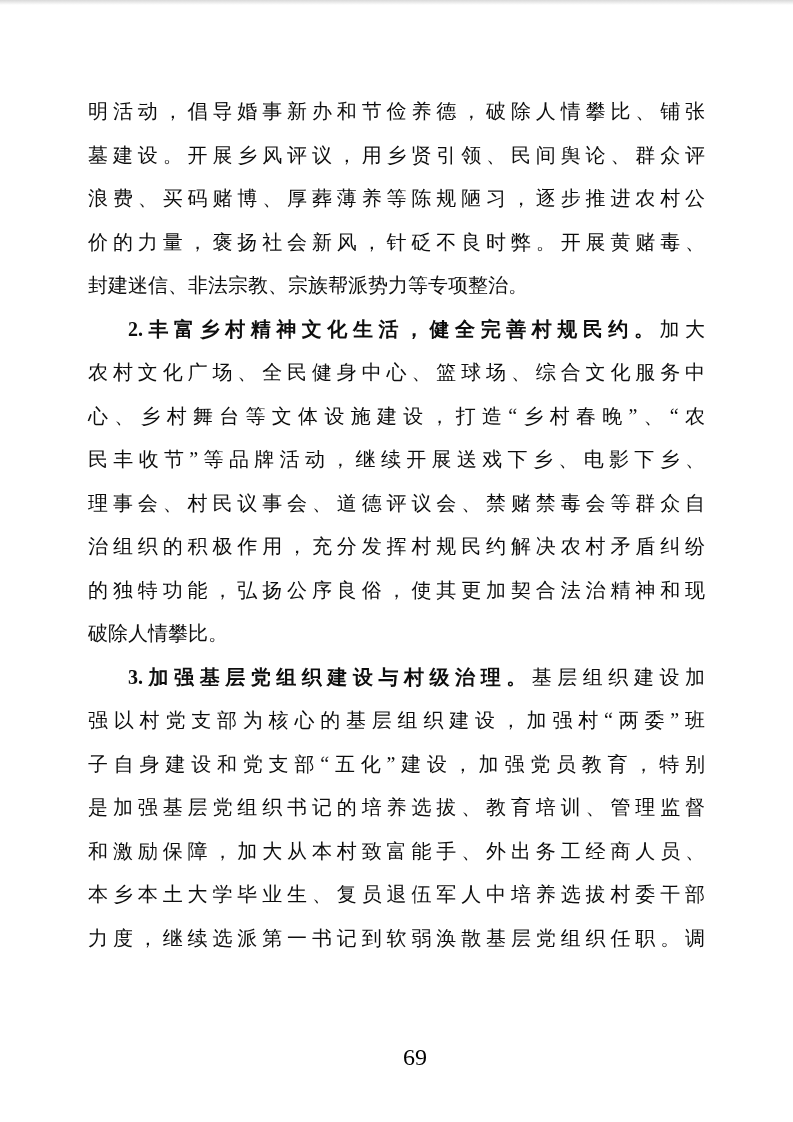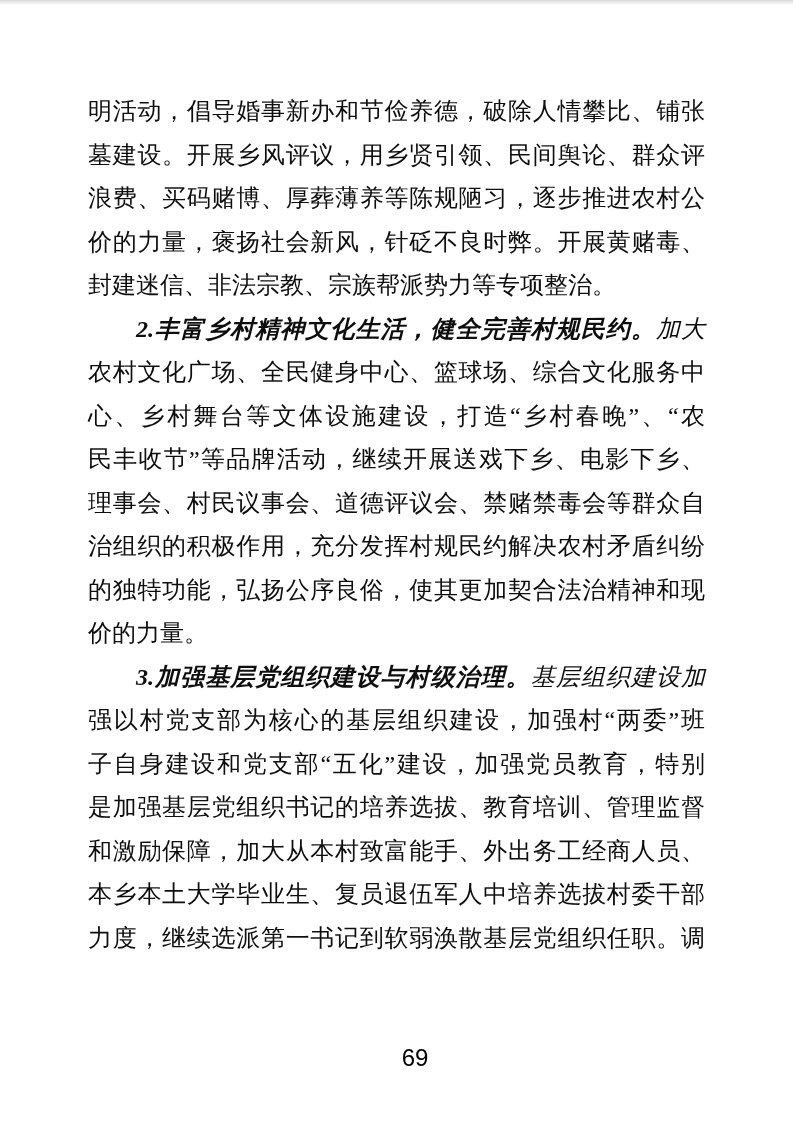--- a/index.html
+++ b/index.html
@@ -11,39 +11,39 @@
   }
   .top-shade {
     position: absolute; top: 0; left: 0; right: 0; height: 5px;
     background: linear-gradient(to bottom, #d9d9d9, #ffffff);
   }
   .textblock {
     position: absolute;
     left: 88px; top: 90px; width: 617px;
     color: #0e0e0e;
     font-family: "Liberation Serif", "DejaVu Serif", serif;
-    font-size: 24px;
+    font-size: 20px;
   }
   .ln {
     height: 43.5px;
     line-height: 43.5px;
     text-align: justify;
     text-align-last: justify;
     letter-spacing: 0;
   }
   .ln.end {
     text-align: left;
     text-align-last: auto;
   }
-  .ln.ind { text-indent: 2em; font-style: italic; }
+  .ln.ind { text-indent: 2em; }
   .ln b { font-weight: 700; }
   .page-num {
     position: absolute; left: 0; right: 0; top: 1044px;
     text-align: center;
-    font-family: Liberation Sans, sans-serif;
+    font-family: Liberation Serif, serif;
     font-size: 24px;
     color: #000000;
     padding-left: 37px;
   }
 </style>
 </head>
 <body>
 
 <div class="top-shade"></div>
 
@@ -54,21 +54,21 @@
   <div class="ln">价的力量，褒扬社会新风，针砭不良时弊。开展黄赌毒、</div>
   <div class="ln end">封建迷信、非法宗教、宗族帮派势力等专项整治。</div>
 
   <div class="ln ind"><b>2.丰富乡村精神文化生活，健全完善村规民约。</b><span>加大</span></div>
   <div class="ln">农村文化广场、全民健身中心、篮球场、综合文化服务中</div>
   <div class="ln">心、乡村舞台等文体设施建设，打造“乡村春晚”、“农</div>
   <div class="ln">民丰收节”等品牌活动，继续开展送戏下乡、电影下乡、</div>
   <div class="ln">理事会、村民议事会、道德评议会、禁赌禁毒会等群众自</div>
   <div class="ln">治组织的积极作用，充分发挥村规民约解决农村矛盾纠纷</div>
   <div class="ln">的独特功能，弘扬公序良俗，使其更加契合法治精神和现</div>
-  <div class="ln end">价的力量。</div>
+  <div class="ln end">破除人情攀比。</div>
 
   <div class="ln ind"><b>3.加强基层党组织建设与村级治理。</b><span>基层组织建设加</span></div>
   <div class="ln">强以村党支部为核心的基层组织建设，加强村“两委”班</div>
   <div class="ln">子自身建设和党支部“五化”建设，加强党员教育，特别</div>
   <div class="ln">是加强基层党组织书记的培养选拔、教育培训、管理监督</div>
   <div class="ln">和激励保障，加大从本村致富能手、外出务工经商人员、</div>
   <div class="ln">本乡本土大学毕业生、复员退伍军人中培养选拔村委干部</div>
   <div class="ln">力度，继续选派第一书记到软弱涣散基层党组织任职。调</div>
 </div>
 

